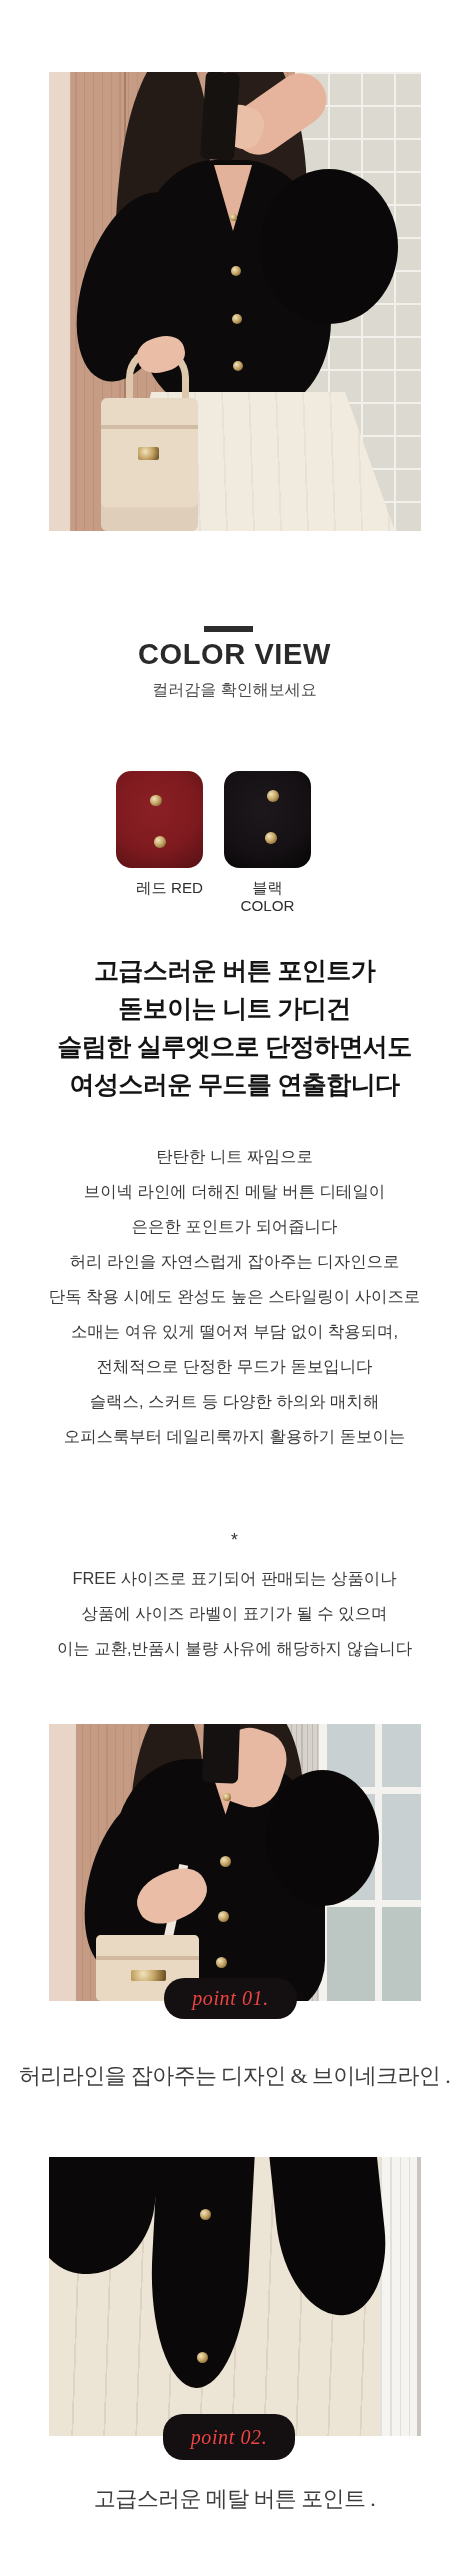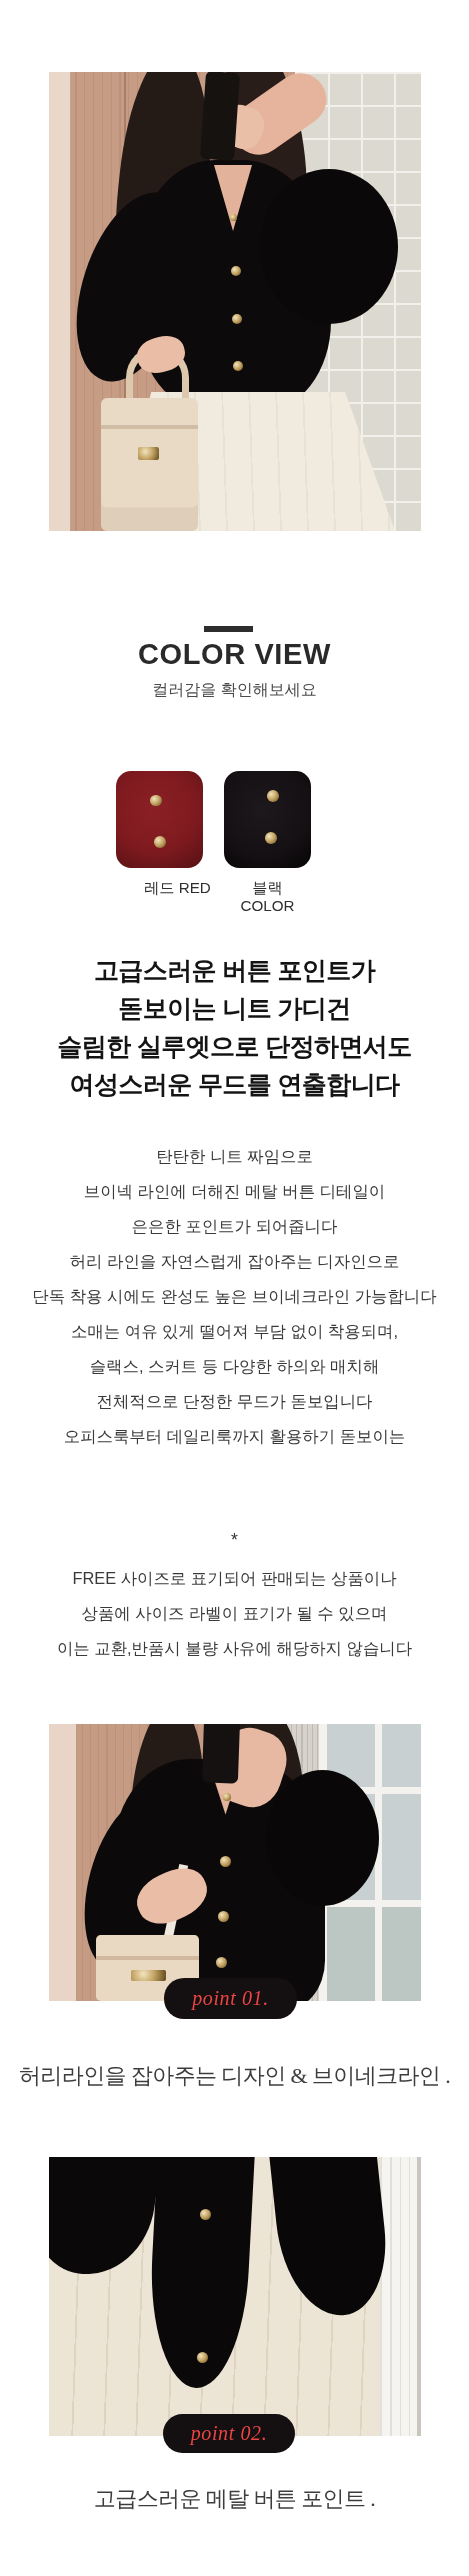--- a/index.html
+++ b/index.html
@@ -42,21 +42,21 @@
 
   
   #divider-bar{left:204px;top:626px;width:49px;height:5.9px;background:#2d2d2d;}
   #cv-title{left:0;top:639px;width:469px;text-align:center;font-size:29px;font-weight:700;color:#2a2a2a;letter-spacing:0.6px;line-height:30.5px;margin:0;}
   #cv-sub{left:0;top:679px;width:469px;text-align:center;font-size:16px;color:#4a4a4a;line-height:21px;margin:0;}
   .swatch{position:absolute;top:771px;width:87px;height:97px;border-radius:15.2px;overflow:hidden;}
   #sw-red{left:116px;background:radial-gradient(circle at 45% 40%,#8a2025,#7e1a1f 55%,#551114 100%);}
   #sw-black{left:224px;background:radial-gradient(circle at 45% 40%,#1d181c,#141013 60%,#070506 100%);}
   .swbtn{position:absolute;width:11.7px;height:11.7px;}
   .sw-label{position:absolute;top:879px;width:87px;text-align:center;font-size:15.2px;color:#2e2e2e;line-height:17.6px;}
-  #lab-red{left:134px;} #lab-black{left:224px;}
+  #lab-red{left:116px;text-align:right;} #lab-black{left:224px;}
 
   
   #headline{left:0;top:951px;width:469px;margin:0;text-align:center;font-size:25px;font-weight:700;color:#141414;line-height:38px;letter-spacing:-0.6px;}
   .tblock{position:absolute;left:0;width:469px;text-align:center;color:#3a3a3a;font-size:16.4px;line-height:35px;}
   #body1{top:1139px;}
   #star{top:1524px;font-size:17.6px;line-height:32px;color:#333;}
   #body2{top:1561px;}
 
   
   #photo3{top:1724px;height:277px;}
@@ -97,21 +97,21 @@
   .sleeve4L{left:-14.7px;top:-20.5px;width:120px;height:138px;background:#0b0809;border-radius:0 0 55% 45%;transform:rotate(8deg);}
   .body4{left:103px;top:-17.6px;width:97px;height:249px;background:#0b0809;border-radius:0 0 48% 52%;transform:rotate(3deg);}
   .sleeve4R{left:228px;top:-20.5px;width:107px;height:179px;background:#0a0708;border-radius:0 0 50% 60%;transform:rotate(-6deg);}
   .btn4a{left:151px;top:52px;width:11px;height:11px;}
   .btn4b{left:148px;top:195px;width:11px;height:11px;}
 
   
   .badge{position:absolute;background:#141011;border-radius:20px;display:flex;align-items:center;justify-content:center;}
   .badge span{font-family:"Liberation Serif",serif;font-style:italic;font-size:20px;color:#ef4444;letter-spacing:0.6px;}
   #badge1{left:164px;top:1978px;width:133px;height:41px;}
-  #badge2{left:163px;top:2414px;width:132px;height:39px;}
+  #badge2{left:163px;top:2414px;width:132px;height:46px;}
   .caption{position:absolute;left:0;width:469px;text-align:center;font-family:"Liberation Serif",serif;
            font-size:22px;color:#3d3d3d;letter-spacing:-0.6px;line-height:28px;}
   #caption1{top:2062px;} #caption2{top:2485px;}
 </style>
 </head>
 <body>
 
 <div id="page">
 
   <section class="photo" id="photo1">
@@ -160,24 +160,24 @@
     <div>돋보이는 니트 가디건</div>
     <div>슬림한 실루엣으로 단정하면서도</div>
     <div>여성스러운 무드를 연출합니다</div>
   </h2>
 
   <div class="tblock" id="body1">
     <div>탄탄한 니트 짜임으로</div>
     <div>브이넥 라인에 더해진 메탈 버튼 디테일이</div>
     <div>은은한 포인트가 되어줍니다</div>
     <div>허리 라인을 자연스럽게 잡아주는 디자인으로</div>
-    <div>단독 착용 시에도 완성도 높은 브이네크라인 가능합니다</div>
+    <div>단독 착용 시에도 완성도 높은 스타일링이 사이즈로</div>
     <div>소매는 여유 있게 떨어져 부담 없이 착용되며,</div>
+    <div>전체적으로 단정한 무드가 돋보입니다</div>
     <div>슬랙스, 스커트 등 다양한 하의와 매치해</div>
-    <div>전체적으로 단정한 무드가 돋보입니다</div>
     <div>오피스룩부터 데일리룩까지 활용하기 돋보이는</div>
   </div>
 
   <div class="tblock" id="star">*</div>
 
   <div class="tblock" id="body2">
     <div>FREE 사이즈로 표기되어 판매되는 상품이나</div>
     <div>상품에 사이즈 라벨이 표기가 될 수 있으며</div>
     <div>이는 교환,반품시 불량 사유에 해당하지 않습니다</div>
   </div>

